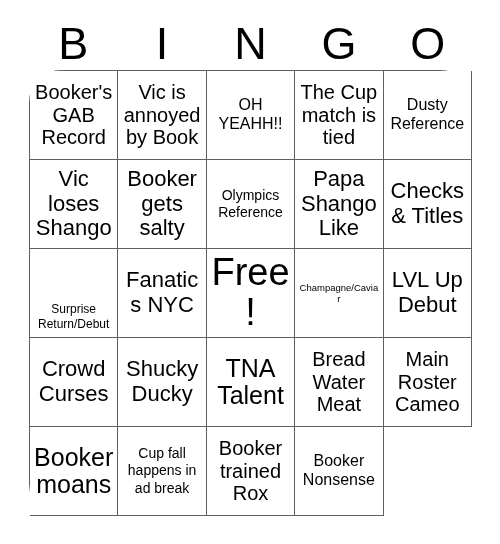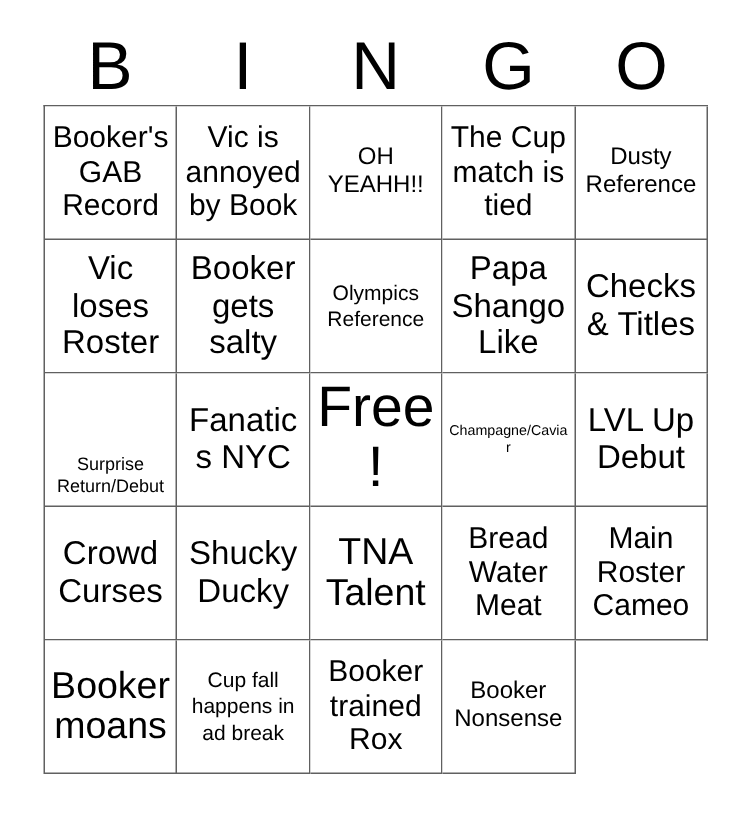--- a/index.html
+++ b/index.html
@@ -47,20 +47,21 @@
     top: 70px;
     width: 443px;
     height: 446px;
     display: grid;
     grid-template-columns: repeat(5, 1fr);
     grid-template-rows: repeat(5, 1fr);
     border-top: 1.5px solid #606060;
     border-left: 1.5px solid #606060;
     box-sizing: border-box;
     background: #ffffff;
+    border-radius: 32px;
   }
   .cell {
     border-right: 1.5px solid #606060;
     border-bottom: 1.5px solid #606060;
     box-sizing: border-box;
     display: flex;
     align-items: center;
     justify-content: center;
     text-align: center;
     padding: 2px 3px;
@@ -108,21 +109,21 @@
       <div class="cell">
         <span class="cell-text fs-sm">OH YEAHH!!</span>
       </div>
       <div class="cell">
         <span class="cell-text fs-md">The Cup match is tied</span>
       </div>
       <div class="cell">
         <span class="cell-text fs-sm">Dusty Reference</span>
       </div>
       <div class="cell">
-        <span class="cell-text fs-lg">Vic loses Roster</span>
+        <span class="cell-text fs-lg">Vic loses Shango</span>
       </div>
       <div class="cell">
         <span class="cell-text fs-lg">Booker gets salty</span>
       </div>
       <div class="cell">
         <span class="cell-text fs-xs">Olympics Reference</span>
       </div>
       <div class="cell">
         <span class="cell-text fs-lg">Papa Shango Like</span>
       </div>

